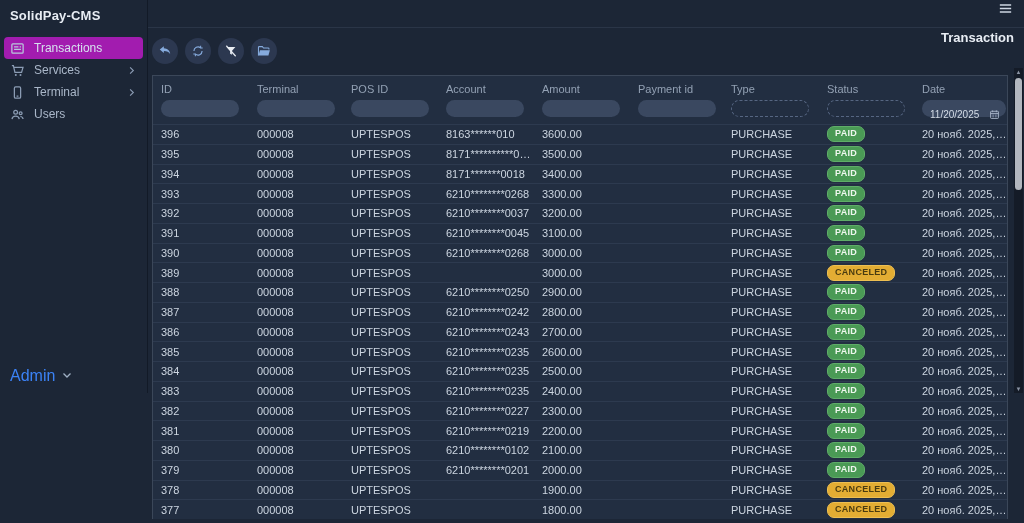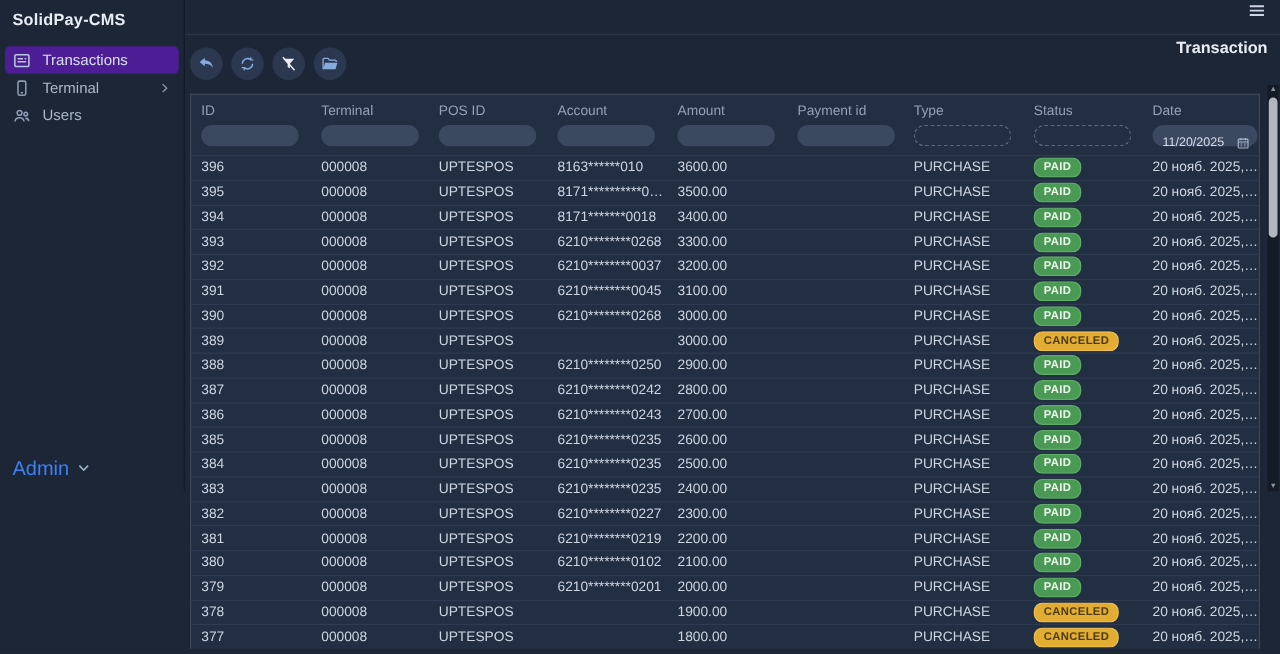--- a/index.html
+++ b/index.html
@@ -16,21 +16,21 @@
     border-right:1px solid #121a27; display:flex; flex-direction:column;
     position:relative;
   }
   .brand { font-weight:bold; font-size:13px; color:#e8edf4; padding:8px 10px 14px 10px; letter-spacing:.2px; }
   .nav-item {
     display:flex; align-items:center; gap:9px; height:22px; margin:0 4px;
     padding:0 6px; border-radius:4px; color:#aab7c9; cursor:pointer;
   }
   .nav-item .nicon { width:15px; height:15px; color:#8b9cb4; flex:0 0 15px; display:flex; }
   .nav-item .nicon svg { width:15px; height:15px; }
-  .nav-item.selected { background:#4c1d95; color:#d6e0ee; }
+  .nav-item.selected { background:#a21caf; color:#d6e0ee; }
   .nav-item.selected .nicon { color:#b9c8dd; }
   .nav-item .nlabel { font-size:12px; white-space:nowrap; }
   .nav-item .chev { margin-left:auto; width:11px; height:11px; color:#8b9cb4; display:flex; }
   .nav-item .chev svg { width:11px; height:11px; }
   .sidebar-footer {
     margin-top:auto; display:flex; align-items:flex-start; gap:6px;
     padding:8px 10px; color:#3b82f6; font-size:16px; cursor:pointer;
   }
   .sidebar-footer svg { width:12px; height:12px; color:#9fb0c4; }
 
@@ -116,20 +116,35 @@
       <div class="nav-item selected">
         <span class="nicon">
           <svg viewBox="0 0 24 24" fill="none" stroke="currentColor" stroke-width="2">
               <rect x="3" y="4.5" width="18" height="15" rx="1.5"></rect>
               <path d="M6.5 9.5h7M6.5 13.5h11M15.5 9.5h2"></path>
             </svg>
         </span>
         <span class="nlabel">Transactions</span>
       </div>
 
+      <div class="nav-item">
+        <span class="nicon">
+          <svg viewBox="0 0 24 24" fill="none" stroke="currentColor" stroke-width="2">
+              <path d="M3 4h2.4l2.5 11h10.6l2.3-8H6.1"></path>
+              <circle cx="9.3" cy="19.3" r="1.6" fill="currentColor" stroke="none"></circle>
+              <circle cx="16.8" cy="19.3" r="1.6" fill="currentColor" stroke="none"></circle>
+            </svg>
+        </span>
+        <span class="nlabel">Services</span>
+        <span class="chev">
+          <svg viewBox="0 0 24 24" fill="none" stroke="currentColor" stroke-width="2.4">
+              <path d="M9 5l7 7-7 7"></path>
+            </svg>
+        </span>
+      </div>
 
       <div class="nav-item">
         <span class="nicon">
           <svg viewBox="0 0 24 24" fill="none" stroke="currentColor" stroke-width="2">
               <rect x="7" y="3" width="10" height="18" rx="2"></rect>
               <path d="M10.5 17.8h3"></path>
             </svg>
         </span>
         <span class="nlabel">Terminal</span>
         <span class="chev">

